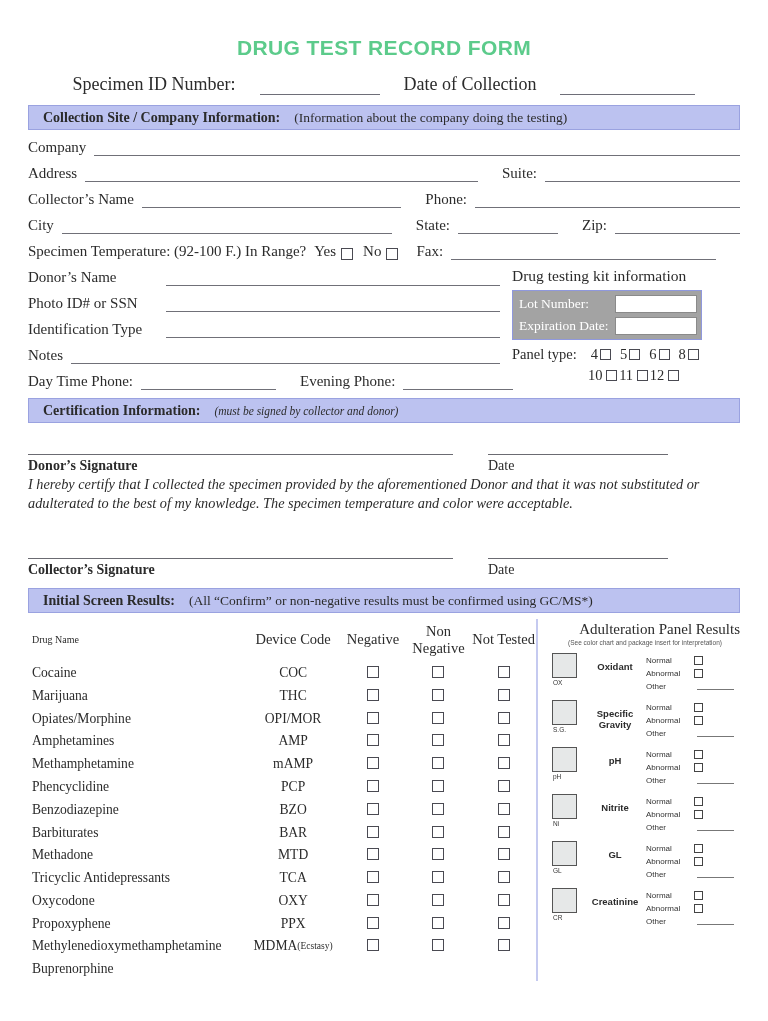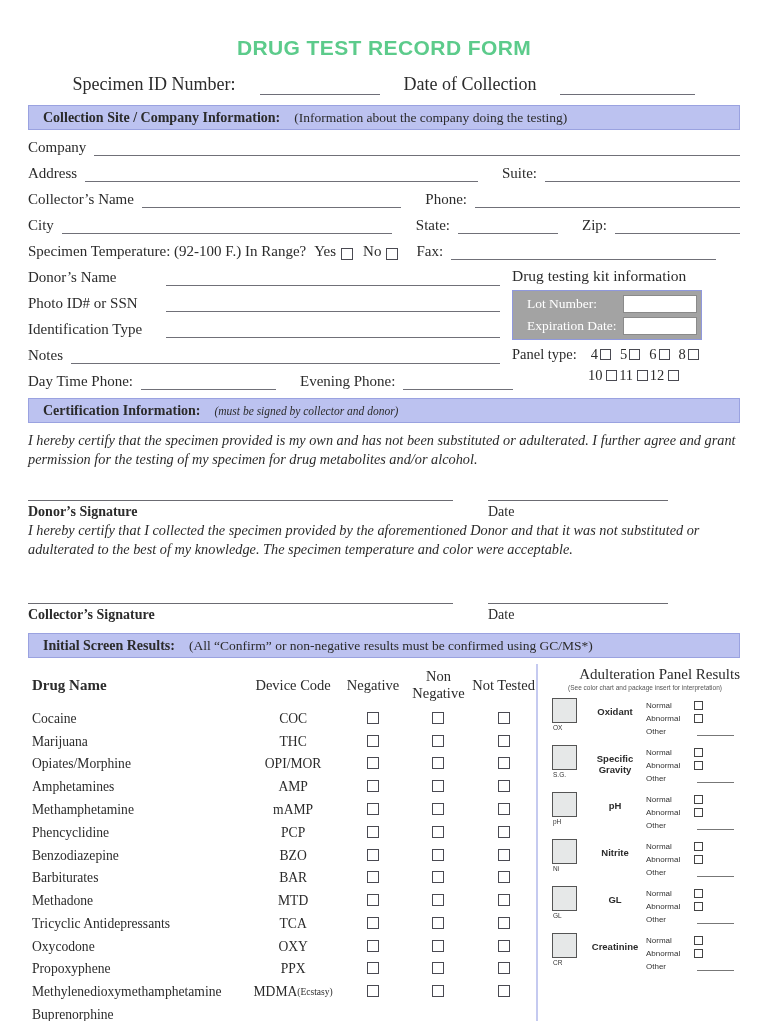--- a/index.html
+++ b/index.html
@@ -118,21 +118,21 @@
   .kit-title {
     font-size: 15.5px;
     margin-top: 7px;
     white-space: nowrap;
   }
   .kit-box {
     background: #a3a3a3;
     border: 1px solid #8f98dd;
     box-sizing: border-box;
     margin-top: 5px;
-    padding: 3px 4px 4px 14px;
+    padding: 3px 4px 4px 6px;
     width: 190px;
   }
   .kit-row {
     display: flex;
     align-items: center;
     height: 19px;
     margin-bottom: 3px;
   }
   .kit-row:last-child { margin-bottom: 0; }
   .kit-row .klbl {
@@ -213,22 +213,22 @@
     font-size: 13.5px;
   }
   table.drugs th {
     font-weight: normal;
     font-size: 14.5px;
     padding: 4px 0 5px 0;
     text-align: center;
   }
   table.drugs th.dn {
     text-align: left;
-    font-weight: bold;
-    font-size: 15px;
+    font-weight: normal;
+    font-size: 10px;
     padding-left: 4px;
   }
   table.drugs td {
     padding: 3.4px 0;
     text-align: center;
   }
   table.drugs td.name {
     text-align: left;
     padding-left: 4px;
     font-size: 13.6px;
@@ -458,21 +458,20 @@
         </span>
       </div>
     </div>
   </div>
 
   <div class="sec-bar" style="margin-top:8px;">
     <span class="sec-title">Certification Information:</span>
     <span class="sec-note small">(must be signed by collector and donor)</span>
   </div>
 
-  <div class="cert-text">I hereby certify that the specimen provided is my own and has not been substituted or adulterated. I further agree and grant permission for the testing of my specimen for drug metabolites and/or alcohol.</div>
 
   <div class="sig-row">
     <span class="sigline sig-a"></span>
     <span class="sig-gap"></span>
     <span class="sigline sig-b"></span>
   </div>
   <div class="sig-labels">
     <span class="bold">Donor’s Signature</span>
     <span class="dlab"></span>
     <span>Date</span>

